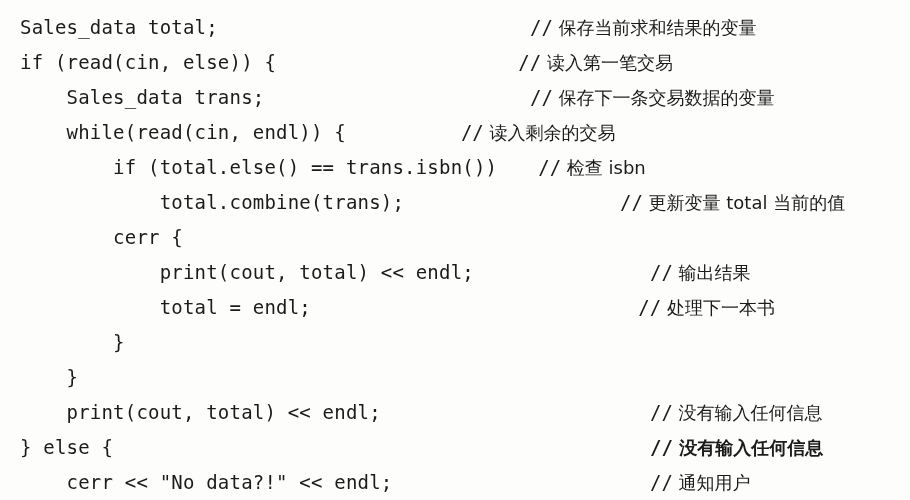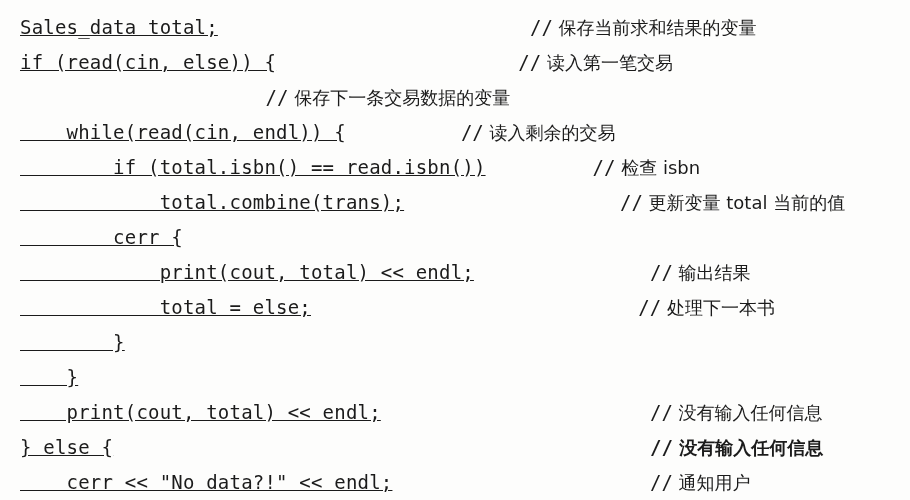--- a/index.html
+++ b/index.html
@@ -30,21 +30,20 @@
     white-space: pre;
   }
   .code-text {
     font-family: "DejaVu Sans Mono", "Liberation Mono", monospace;
     font-size: 19px;
     color: #1b1b1b;
     letter-spacing: 0.2px;
     white-space: pre;
     padding-left: 20px;
     flex: 0 0 auto;
-    text-decoration: underline;
   }
   .comment-text {
     font-family: "DejaVu Sans", "Liberation Sans", sans-serif;
     font-size: 18px;
     color: #1b1b1b;
     white-space: pre;
     flex: 0 0 auto;
   }
   .comment-slashes {
     font-family: "DejaVu Sans Mono", "Liberation Mono", monospace;
@@ -53,26 +52,26 @@
     white-space: pre;
   }
 </style>
 </head>
 <body>
 
 <div id="page">
   <div class="code-block" id="code-block">
       <div class="code-line"><span class="code-text">Sales_data total;</span><span class="comment-text" style="margin-left: 312.12px;"><span class="comment-slashes">//</span><span> 保存当前求和结果的变量</span></span></div>
       <div class="code-line"><span class="code-text">if (read(cin, else)) {</span><span class="comment-text" style="margin-left: 242.28px;"><span class="comment-slashes">//</span><span> 读入第一笔交易</span></span></div>
-      <div class="code-line"><span class="comment-text" style="margin-left: 265.56px;"><span class="comment-slashes">//</span><span> 保存下一条交易数据的变量</span></span></div>
+      <div class="code-line"><span class="code-text">    Sales_data trans;</span><span class="comment-text" style="margin-left: 265.56px;"><span class="comment-slashes">//</span><span> 保存下一条交易数据的变量</span></span></div>
       <div class="code-line"><span class="code-text">    while(read(cin, endl)) {</span><span class="comment-text" style="margin-left: 115px;"><span class="comment-slashes">//</span><span> 读入剩余的交易</span></span></div>
-      <div class="code-line"><span class="code-text">        if (total.isbn() == read.isbn())</span><span class="comment-text" style="margin-left: 107px;"><span class="comment-slashes">//</span><span> 检查 isbn</span></span></div>
+      <div class="code-line"><span class="code-text">        if (total.else() == trans.isbn())</span><span class="comment-text" style="margin-left: 41px;"><span class="comment-slashes">//</span><span> 检查 isbn</span></span></div>
       <div class="code-line"><span class="code-text">            total.combine(trans);</span><span class="comment-text" style="margin-left: 215.88px;"><span class="comment-slashes">//</span><span> 更新变量 total 当前的值</span></span></div>
       <div class="code-line"><span class="code-text">        cerr {</span></div>
       <div class="code-line"><span class="code-text">            print(cout, total) &lt;&lt; endl;</span><span class="comment-text" style="margin-left: 176.04px;"><span class="comment-slashes">//</span><span> 输出结果</span></span></div>
-      <div class="code-line"><span class="code-text">            total = else;</span><span class="comment-text" style="margin-left: 327.36px;"><span class="comment-slashes">//</span><span> 处理下一本书</span></span></div>
+      <div class="code-line"><span class="code-text">            total = endl;</span><span class="comment-text" style="margin-left: 327.36px;"><span class="comment-slashes">//</span><span> 处理下一本书</span></span></div>
       <div class="code-line"><span class="code-text">        }</span></div>
       <div class="code-line"><span class="code-text">    }</span></div>
       <div class="code-line"><span class="code-text">    print(cout, total) &lt;&lt; endl;</span><span class="comment-text" style="margin-left: 269.16px;"><span class="comment-slashes">//</span><span> 没有输入任何信息</span></span></div>
       <div class="code-line"><span class="code-text">} else {</span><span class="comment-text" style="margin-left: 536.88px; font-weight: bold;"><span class="comment-slashes">//</span><span> 没有输入任何信息</span></span></div>
       <div class="code-line"><span class="code-text">    cerr &lt;&lt; "No data?!" &lt;&lt; endl;</span><span class="comment-text" style="margin-left: 257.52px;"><span class="comment-slashes">//</span><span> 通知用户</span></span></div>
     </div>
 </div>
 
 </body></html>

